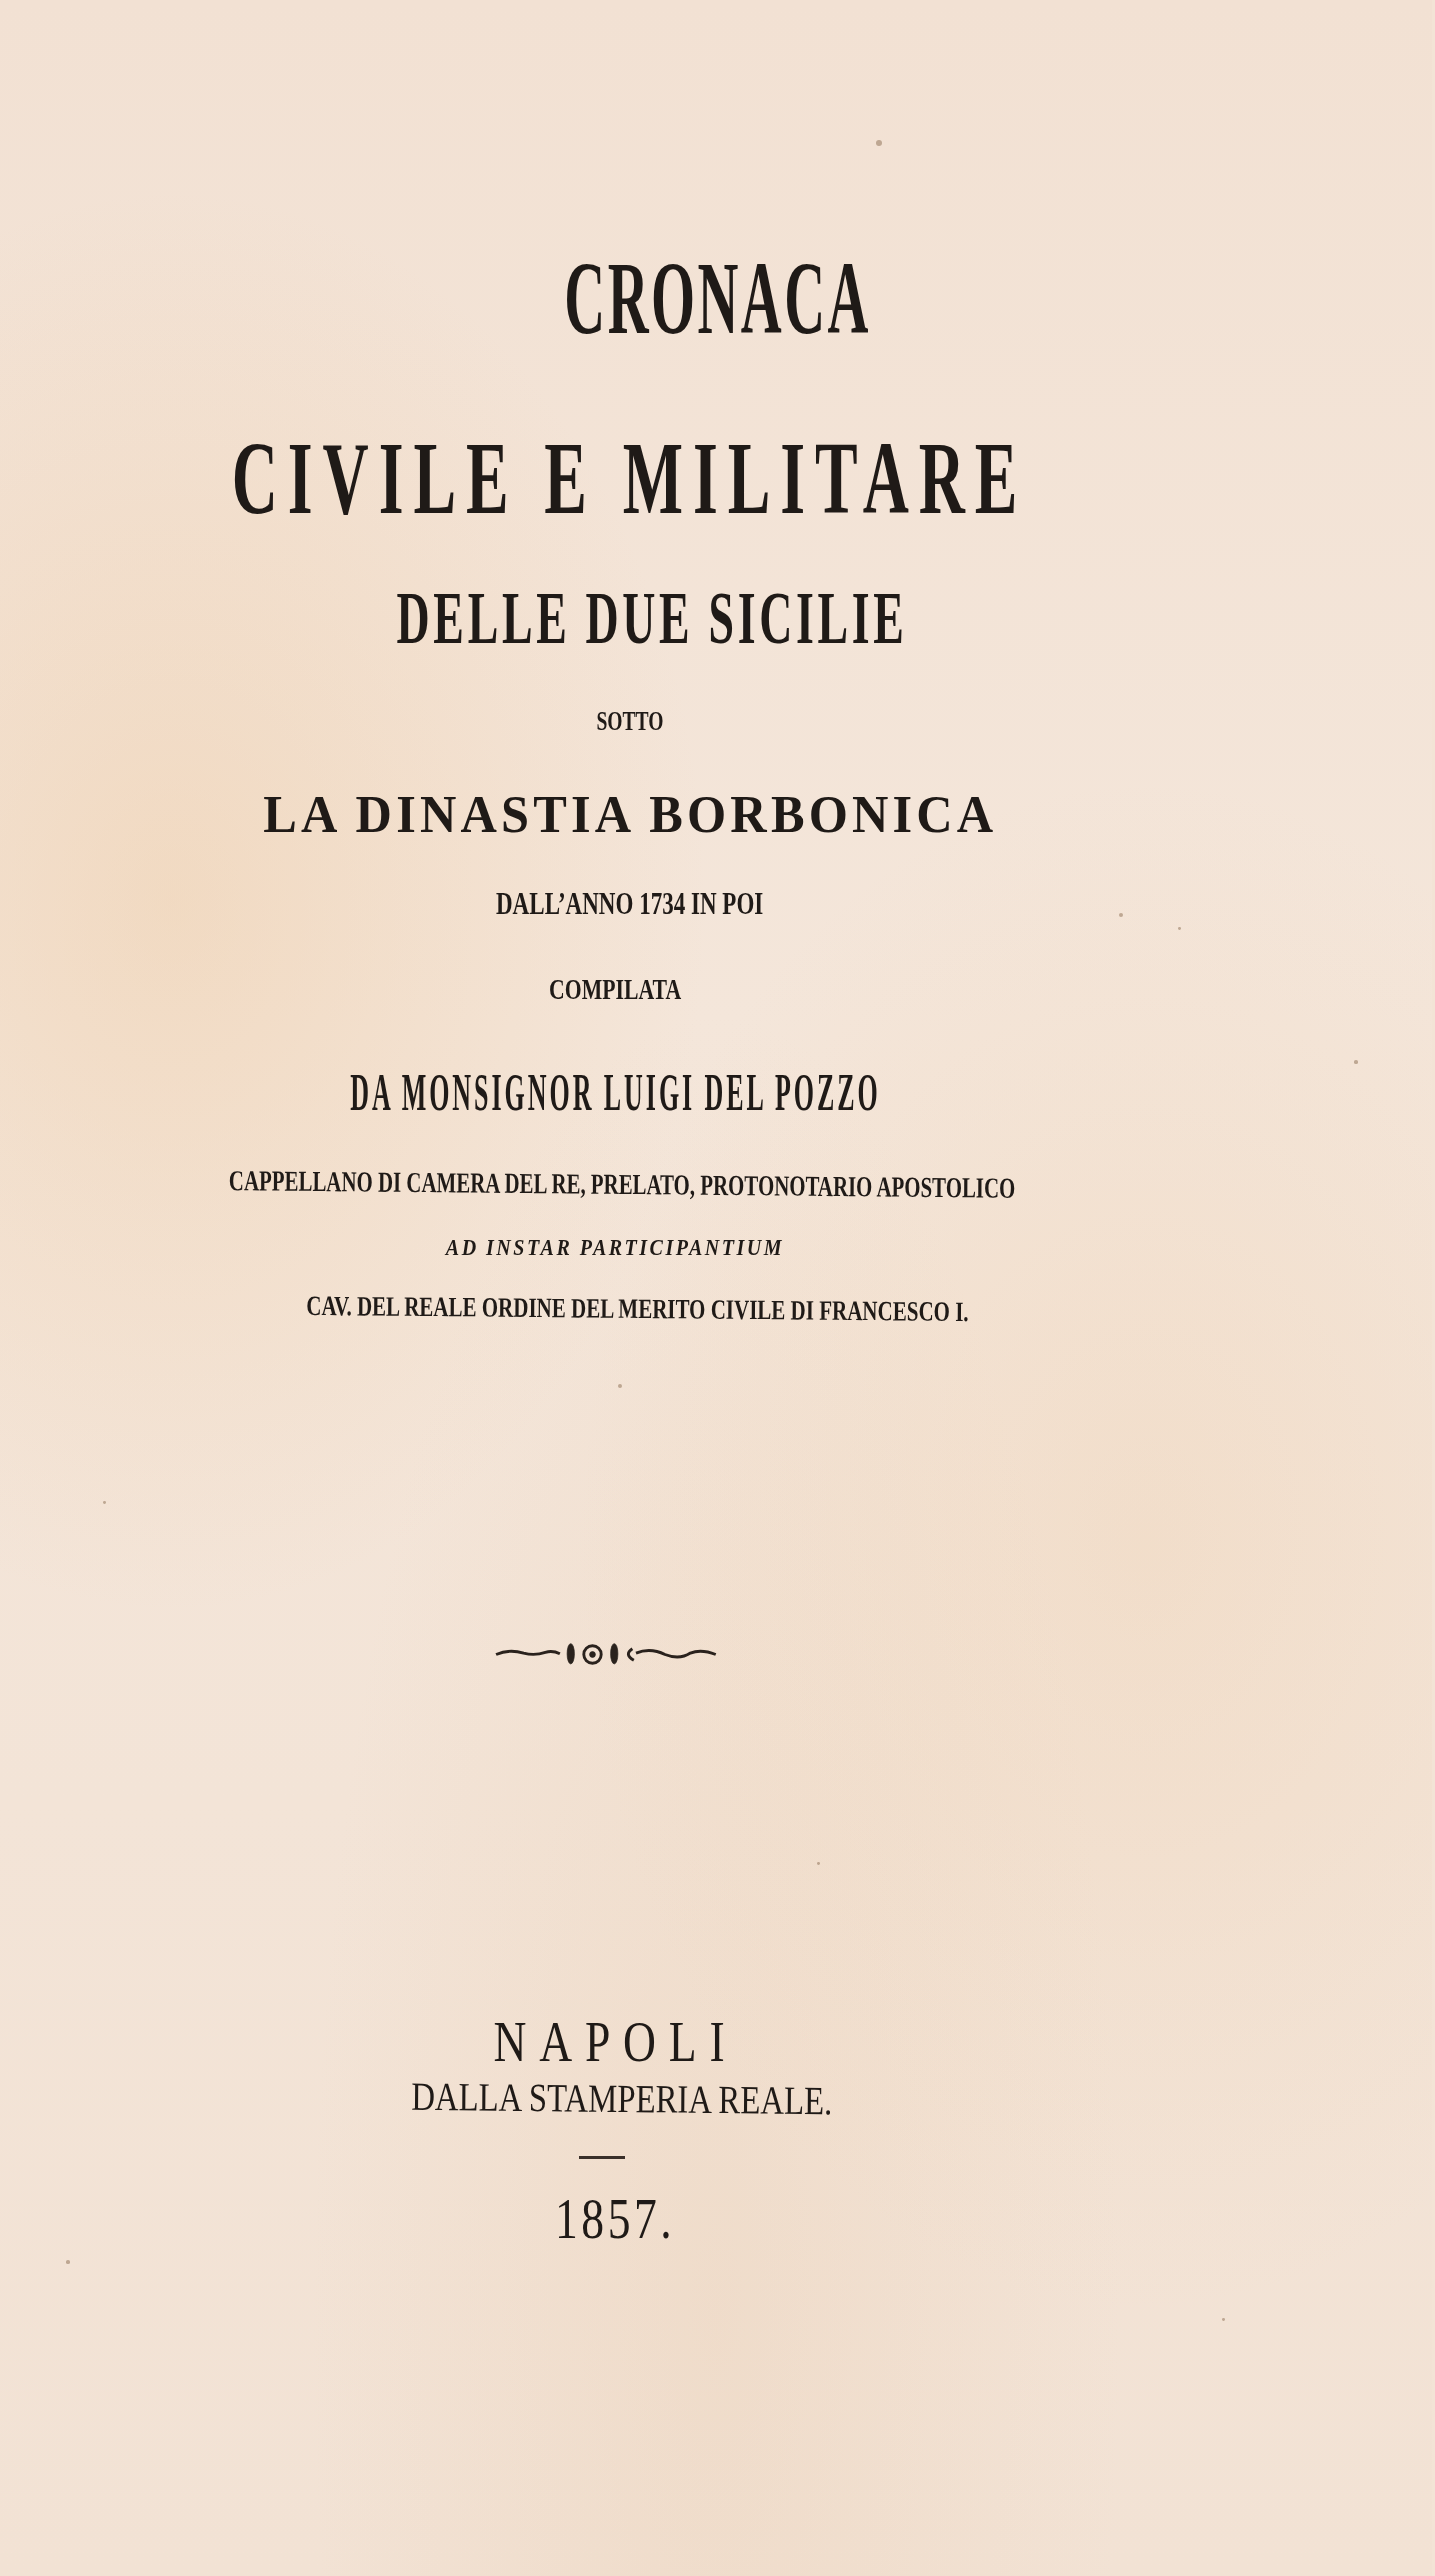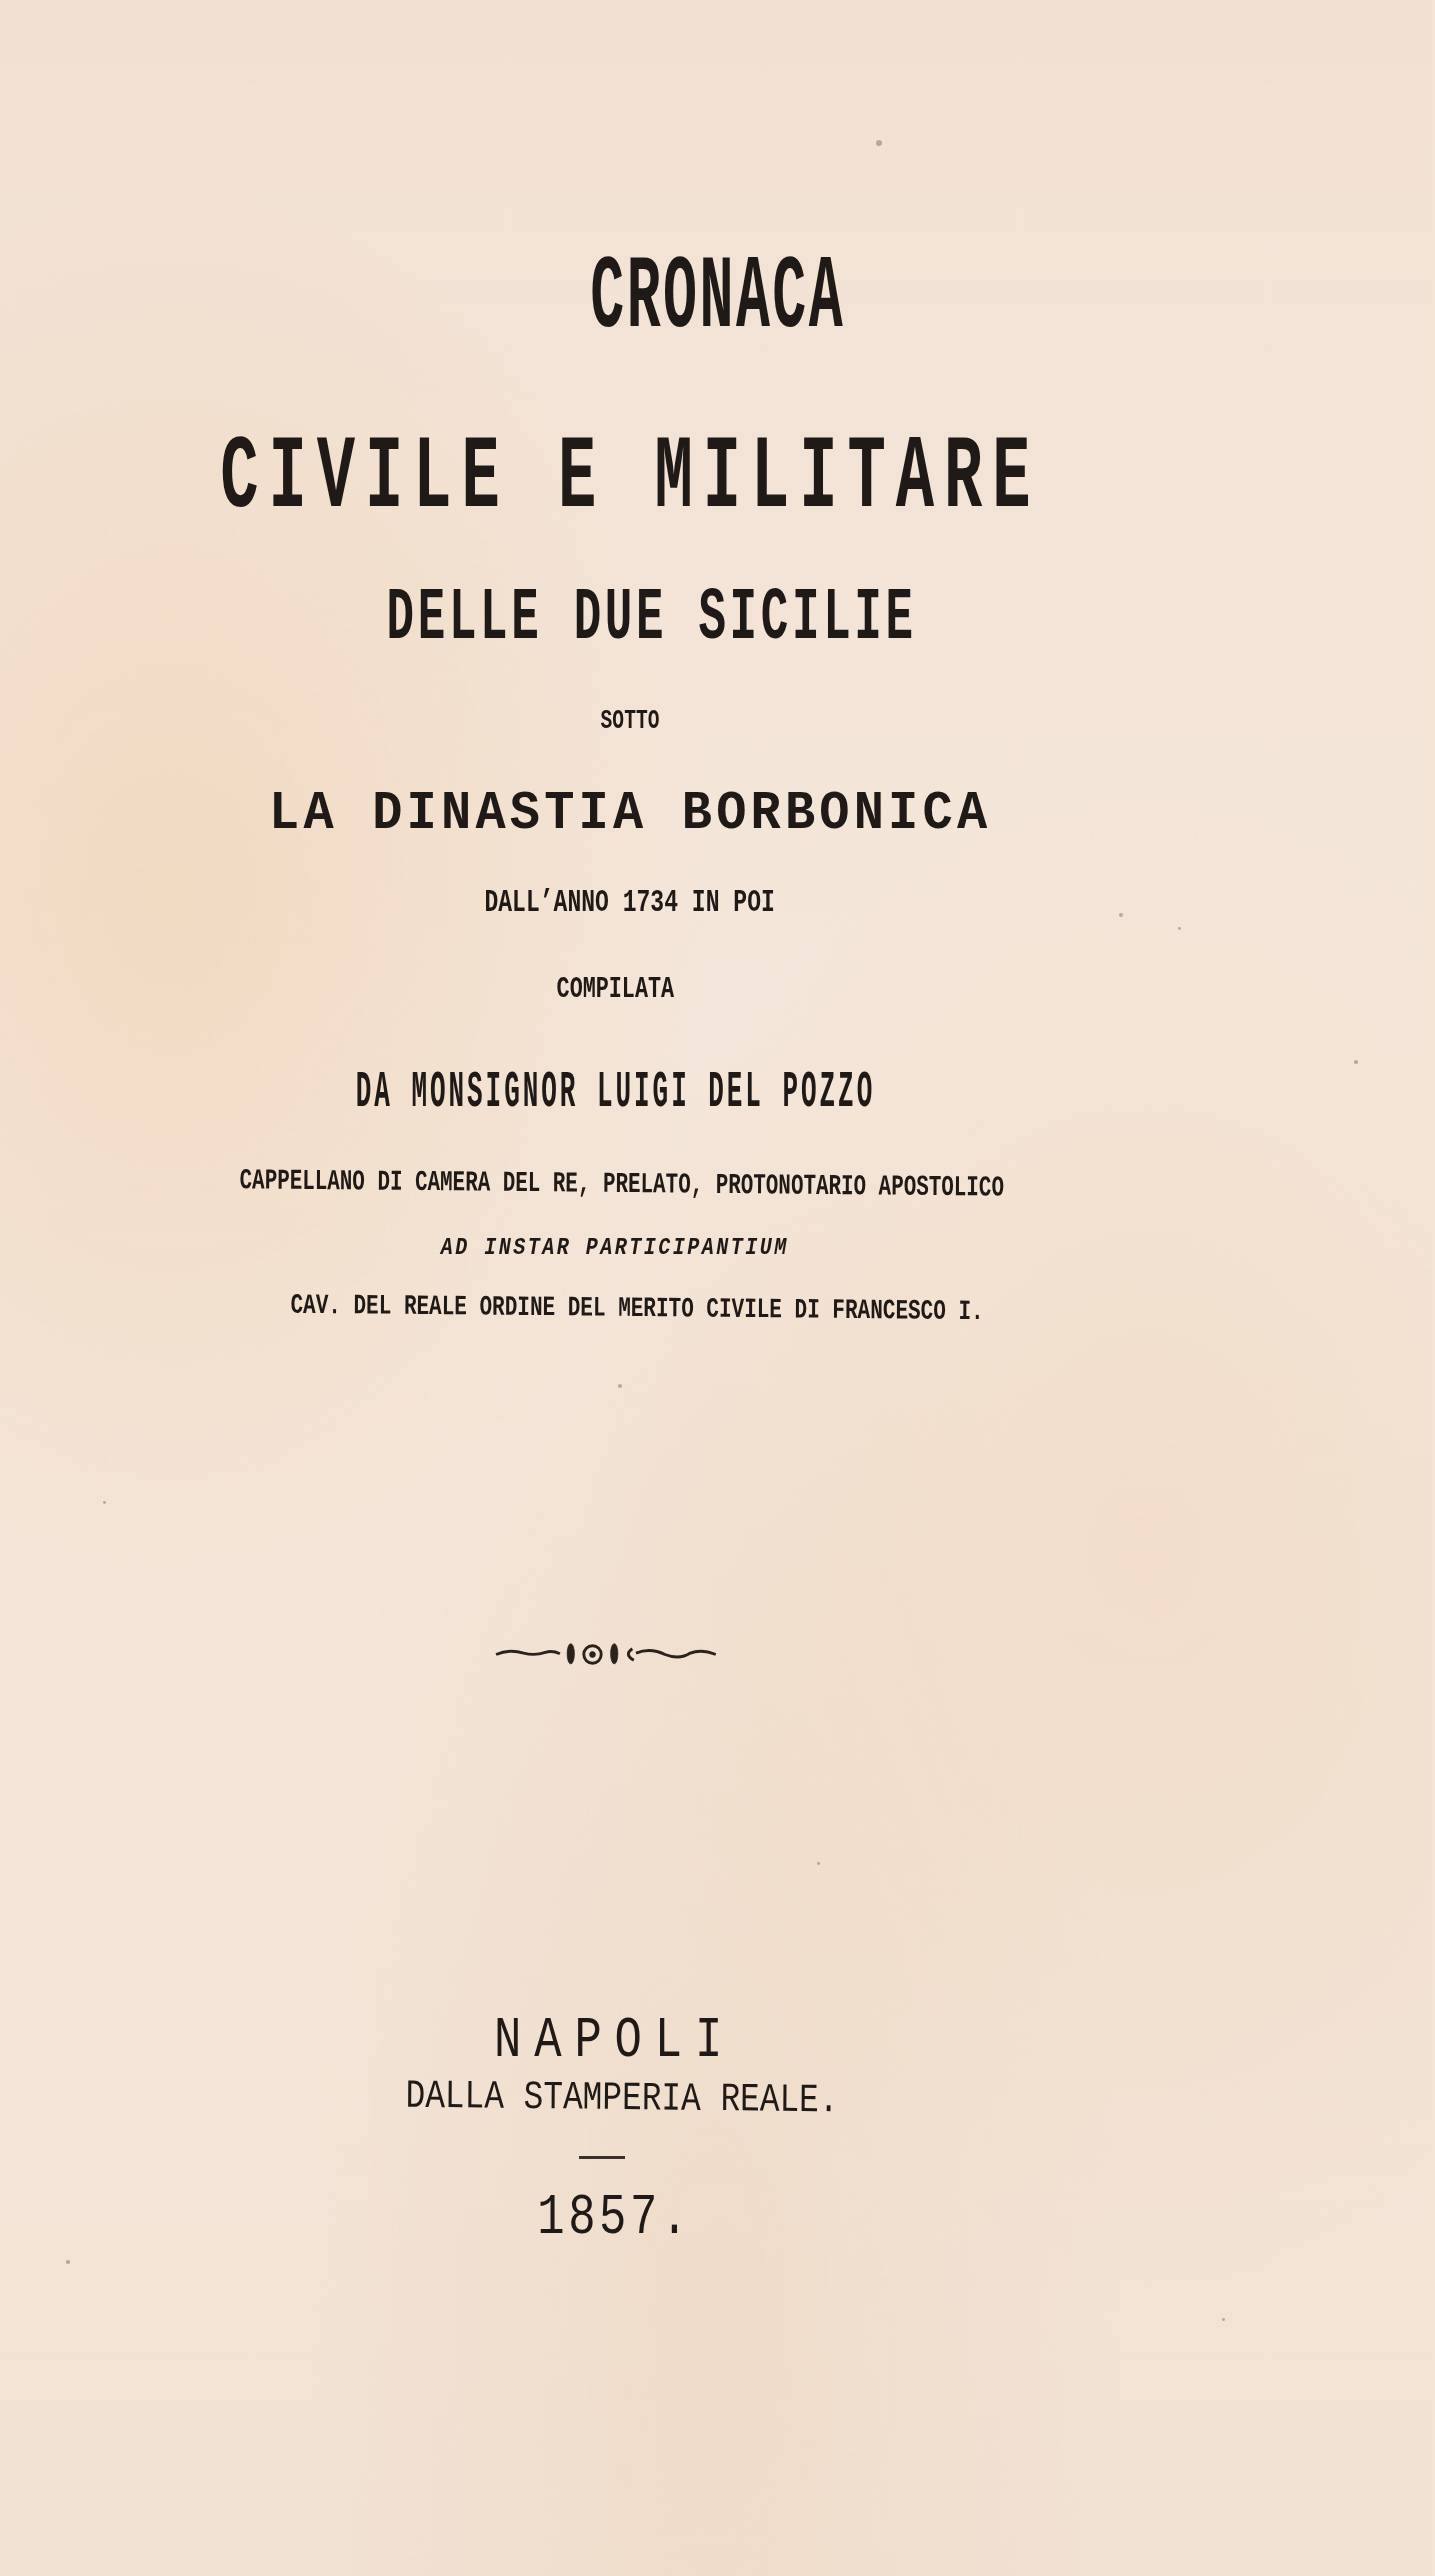--- a/index.html
+++ b/index.html
@@ -15,21 +15,21 @@
     .page {
       position: relative;
       width: 1432px;
       height: 2576px;
       background:
         radial-gradient(ellipse at 12% 35%, rgba(236,196,150,0.35) 0%, rgba(236,196,150,0) 30%),
         radial-gradient(ellipse at 80% 60%, rgba(236,200,160,0.25) 0%, rgba(236,200,160,0) 35%),
         radial-gradient(ellipse at 50% 90%, rgba(230,200,170,0.25) 0%, rgba(230,200,170,0) 40%),
         linear-gradient(180deg, #f2e1d3 0%, #f4e6da 40%, #f2e2d4 100%);
       color: #1f1a17;
-      font-family: Liberation Mono, monospace;
+      font-family: Liberation Serif, serif;
     }
     .line {
       position: absolute;
       left: 0;
       width: 1436px;
       text-align: center;
       white-space: nowrap;
       line-height: 1;
     }
     .condensed {

